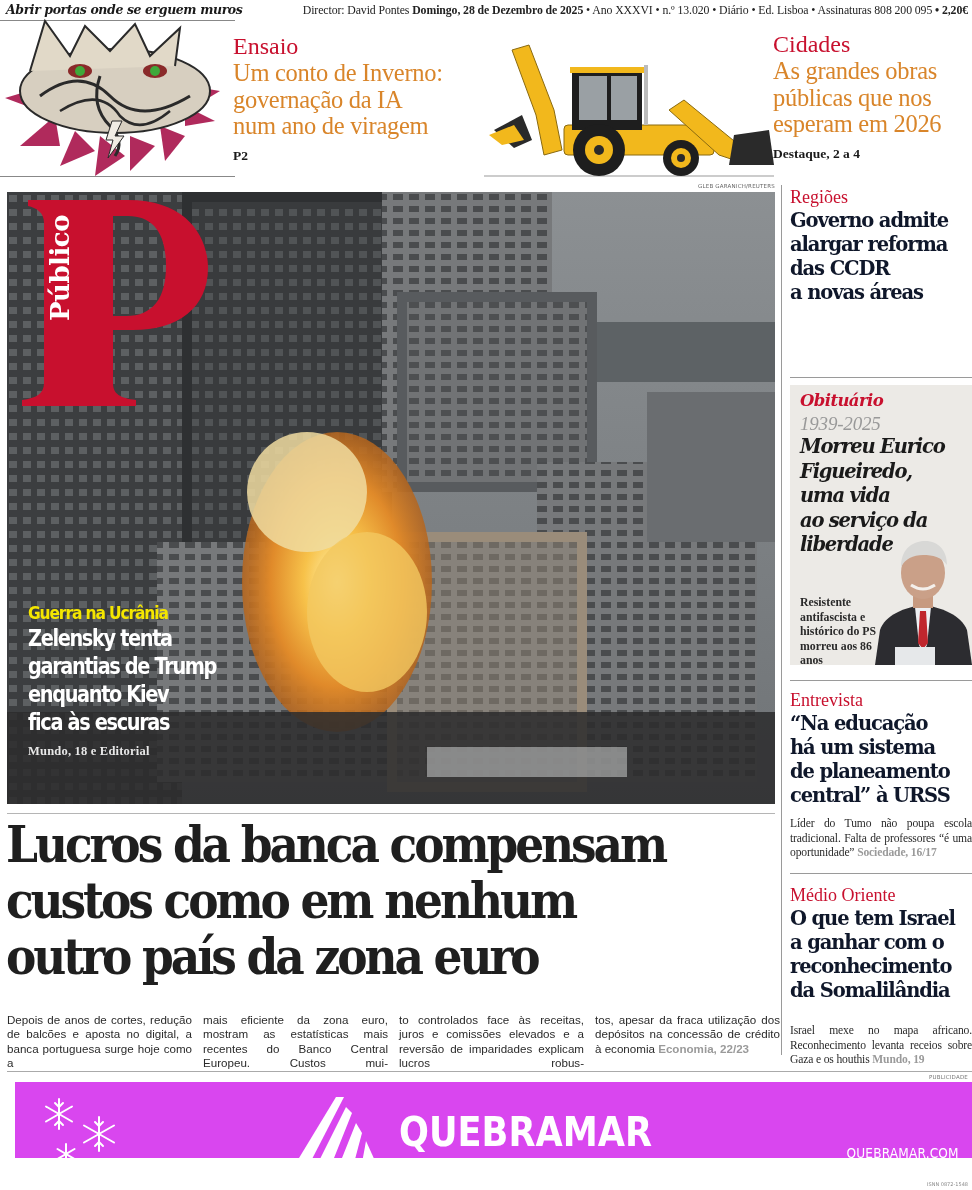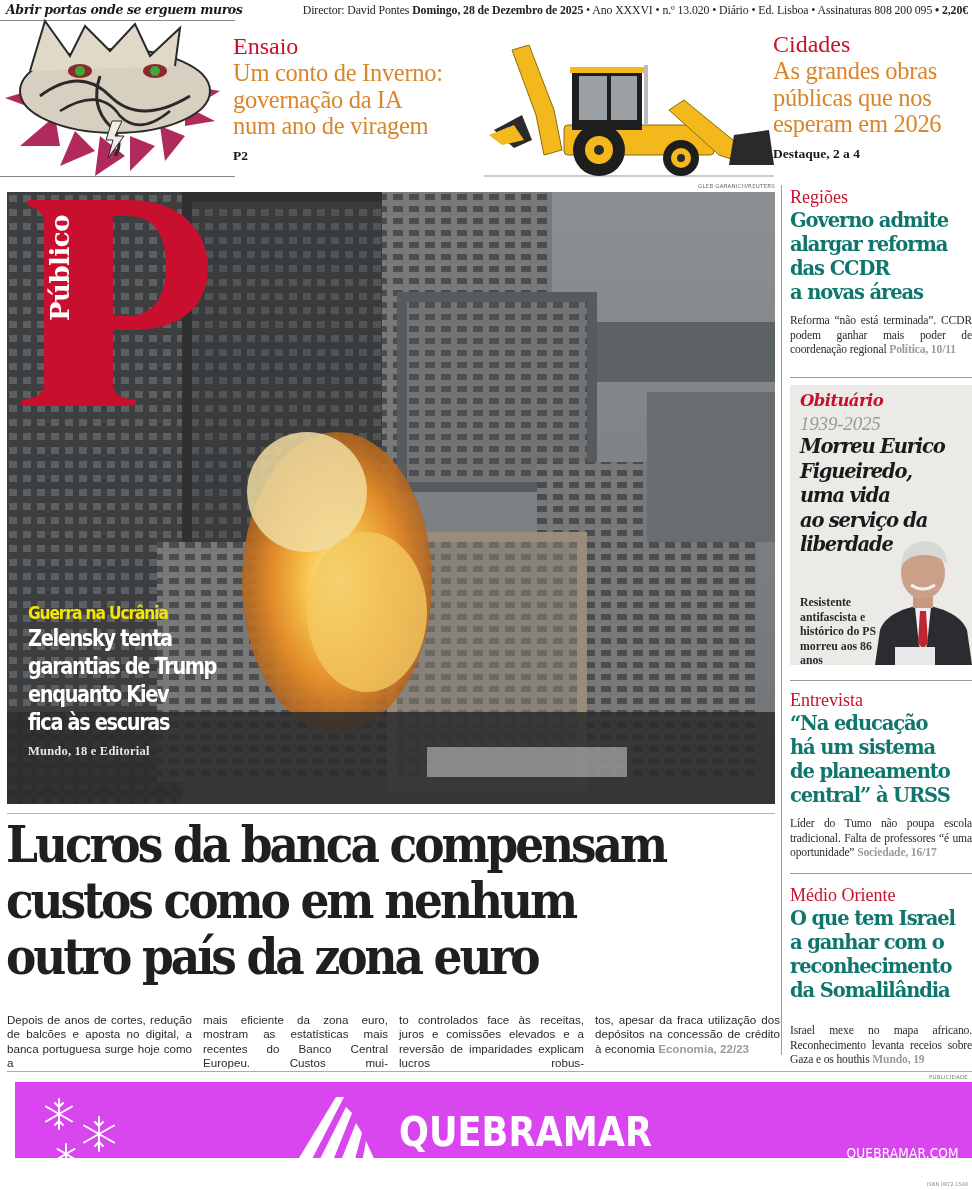--- a/index.html
+++ b/index.html
@@ -37,21 +37,21 @@
 
   .photo-story { position: absolute; left: 28px; top: 602px; width: 215px; }
   .photo-story .kicker { display: inline-block; font-family: "DejaVu Sans", sans-serif; font-weight: bold; font-size: 18px; line-height: 22px; color: #f4e600; letter-spacing: -1.3px; transform: scaleX(0.86); transform-origin: left; white-space: nowrap; }
   .photo-story .headline { font-family: "DejaVu Sans", sans-serif; font-weight: bold; font-size: 23px; line-height: 28px; color: #ffffff; letter-spacing: -1.6px; transform: scaleX(0.84); transform-origin: left; width: 260px; }
   .photo-story .ref { font-family: "Liberation Serif", serif; font-weight: bold; font-size: 12.5px; color: #e8e8e8; margin-top: 8px; letter-spacing: 0.2px; }
 
   
   .rcol-rule { position: absolute; left: 781px; top: 185px; width: 1px; height: 870px; background: #9a9a9a; }
   .rstory { position: absolute; left: 790px; width: 182px; }
   .rstory .kicker { font-family: "Liberation Serif", serif; color: #c8102e; font-size: 18px; line-height: 21px; }
-  .rstory .title { font-family: "DejaVu Serif", serif; font-weight: bold; color: #0f766e; font-size: 19.5px; line-height: 24px; letter-spacing: -1.1px; margin-top: 1px; }
+  .rstory .title { font-family: "DejaVu Serif", serif; font-weight: bold; color: #0f172a; font-size: 19.5px; line-height: 24px; letter-spacing: -1.1px; margin-top: 1px; }
   .rstory .summary { font-family: "Liberation Serif", serif; font-size: 11.6px; line-height: 14.5px; color: #2a2a2a; margin-top: 9px; text-align: justify; letter-spacing: -0.15px; }
   .rstory .ref { color: #9a9a9a; font-weight: bold; }
   .rsep { position: absolute; left: 790px; width: 182px; height: 1px; background: #9a9a9a; }
 
   .s-regioes { top: 187px; }
   .sep1 { top: 377px; }
 
   .obit { position: absolute; left: 790px; top: 385px; width: 182px; height: 280px; background: #eceae6; overflow: hidden; padding-left: 22px; }
   .obit .kicker { position: absolute; left: 10px; top: 6px; font-family: "DejaVu Serif", serif; font-weight: bold; font-style: italic; font-size: 16.5px; color: #c8102e; letter-spacing: -0.6px; }
   .obit .years { position: absolute; left: 10px; top: 28px; font-family: "Liberation Serif", serif; font-style: italic; font-size: 19px; color: #999; letter-spacing: -0.2px; }
@@ -241,21 +241,20 @@
 <div class="rcol-rule"></div>
 
 <div class="rstory s-regioes">
   <div class="kicker">Regiões</div>
   <div class="title">
     <div>Governo admite</div>
     <div>alargar reforma</div>
     <div>das CCDR</div>
     <div>a novas áreas</div>
   </div>
-  <div class="summary"><span>Reforma “não está terminada”. CCDR podem ganhar mais poder de coordenação regional</span> <span class="ref">Política, 10/11</span></div>
 </div>
 <div class="rsep sep1"></div>
 
 <div class="obit">
   <div class="kicker">Obituário</div>
   <div class="years">1939-2025</div>
   <div class="title">
     <div>Morreu Eurico</div>
     <div>Figueiredo,</div>
     <div>uma vida</div>

